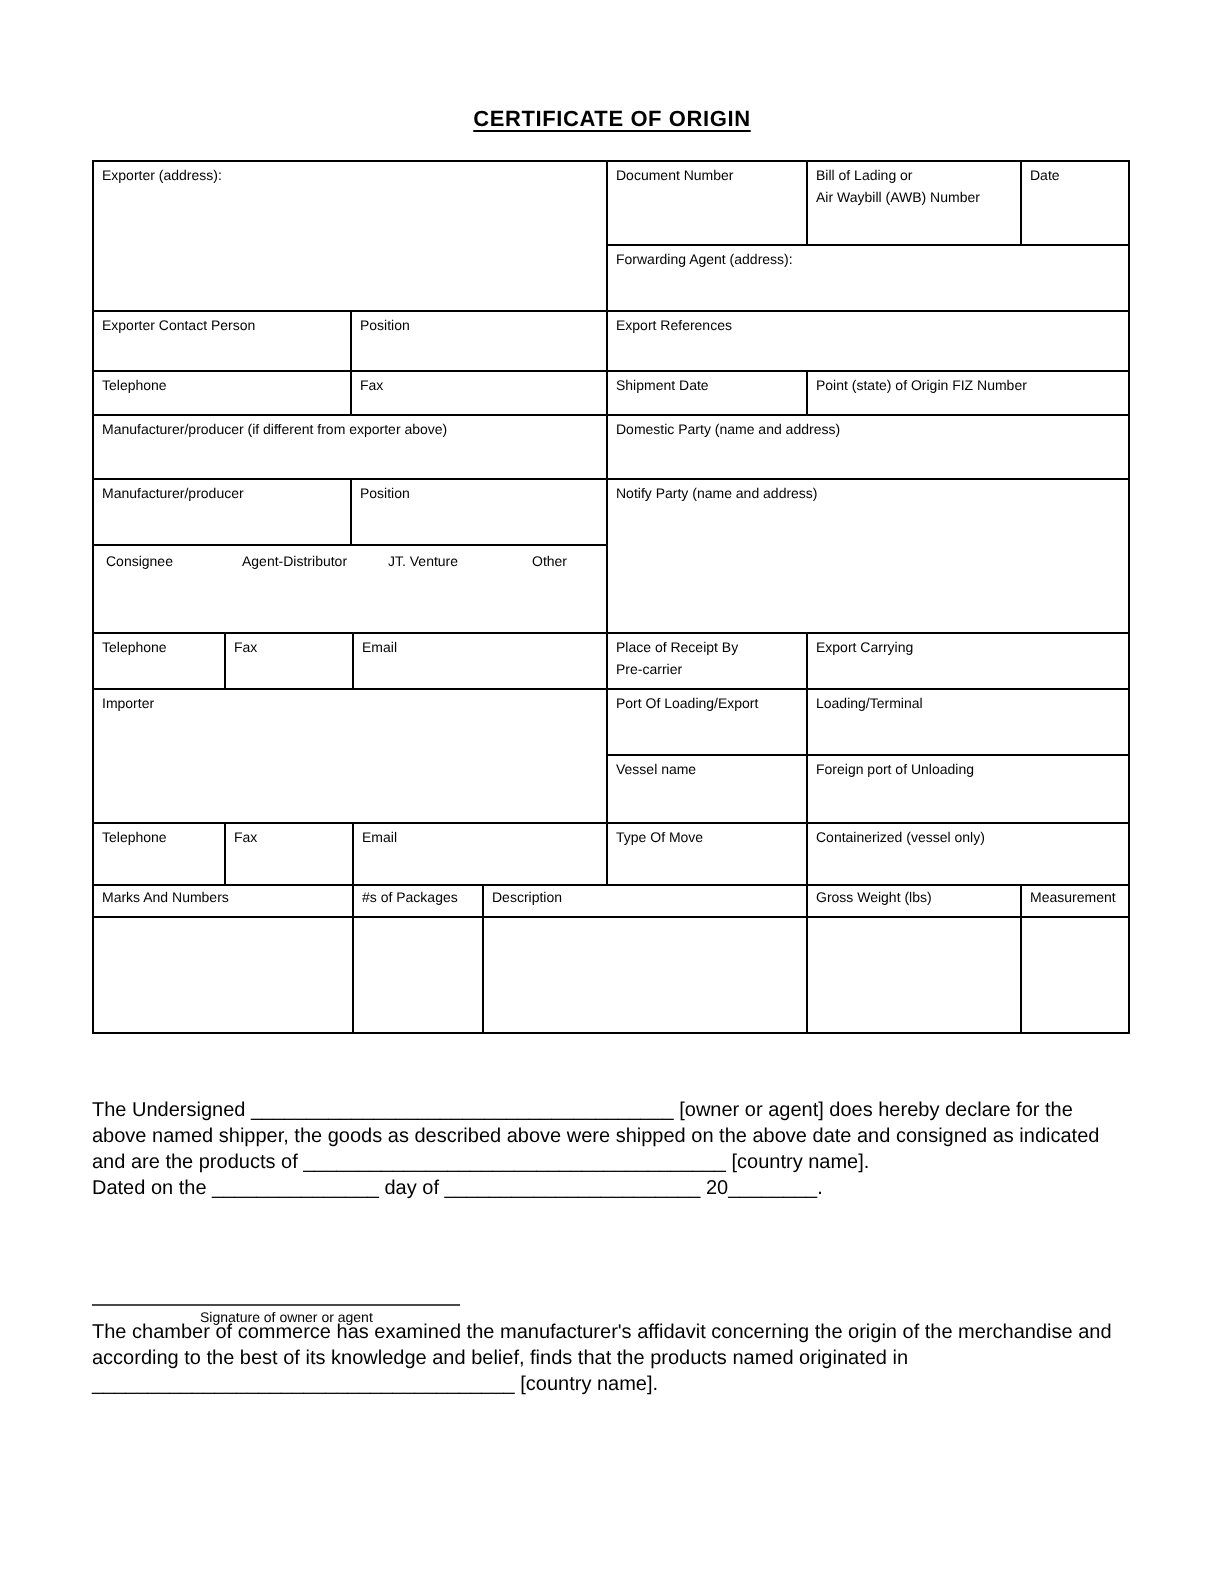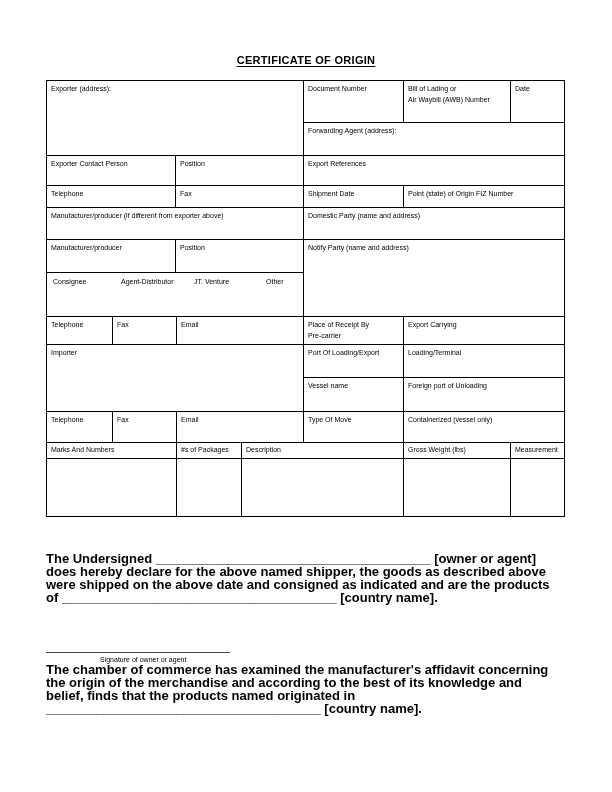--- a/index.html
+++ b/index.html
@@ -7,21 +7,21 @@
   .page { position:relative; width:568px; height:792px; background:#fff; overflow:hidden; }
   .title { position:absolute; top:54px; left:0; width:612px; text-align:center;
            font-size:11px; font-weight:bold; letter-spacing:0.3px; }
   .title span { text-decoration:underline; text-underline-offset:2px; }
   .tbl { position:absolute; left:46px; top:80px; width:519px; height:437px;
          border-right:1px solid #000; border-bottom:1px solid #000; box-sizing:border-box; }
   .c { position:absolute; box-sizing:border-box;
        border-left:1px solid #000; border-top:1px solid #000; }
   .lb { display:block; padding:3px 4px 0 4px; font-size:7px; line-height:10.5px; white-space:nowrap; }
   .opt { position:absolute; top:4px; font-size:7px; line-height:10px; white-space:nowrap; }
-  .para { position:absolute; left:46px; width:511px; font-size:13px; line-height:13px;font-weight:bold; }
+  .para { position:absolute; left:46px; width:511px; font-size:10px; line-height:13px; }
   .sigline { position:absolute; left:46px; top:652px; width:184px; border-top:1px solid #4a4a4a; }
   .sigcap { position:absolute; left:100px; top:656px; font-size:7px; }
 </style>
 </head>
 <body>
 
 <div class="page">
 
   <div class="title">
     <span>CERTIFICATE OF ORIGIN</span>
@@ -161,19 +161,20 @@
     <div class="c" style="left:0;top:378px;width:130px;height:59px"></div>
     <div class="c" style="left:130px;top:378px;width:65px;height:59px"></div>
     <div class="c" style="left:195px;top:378px;width:162px;height:59px"></div>
     <div class="c" style="left:357px;top:378px;width:107px;height:59px"></div>
     <div class="c" style="left:464px;top:378px;width:55px;height:59px"></div>
 
   </div>
 
   <p class="para" style="top:539px">The Undersigned ______________________________________ [owner or agent] does hereby declare for the above named shipper, the goods as described above were shipped on the above date and consigned as indicated and are the products of ______________________________________ [country name].</p>
 
+  <p class="para" style="top:578px">Dated on the _______________ day of _______________________ 20________.</p>
 
   <div class="sigline"></div>
   <div class="sigcap">Signature of owner or agent</div>
 
   <p class="para" style="top:650px">The chamber of commerce has examined the manufacturer's affidavit concerning the origin of the merchandise and according to the best of its knowledge and belief, finds that the products named originated in ______________________________________ [country name].</p>
 
 </div>
 
 </body></html>

